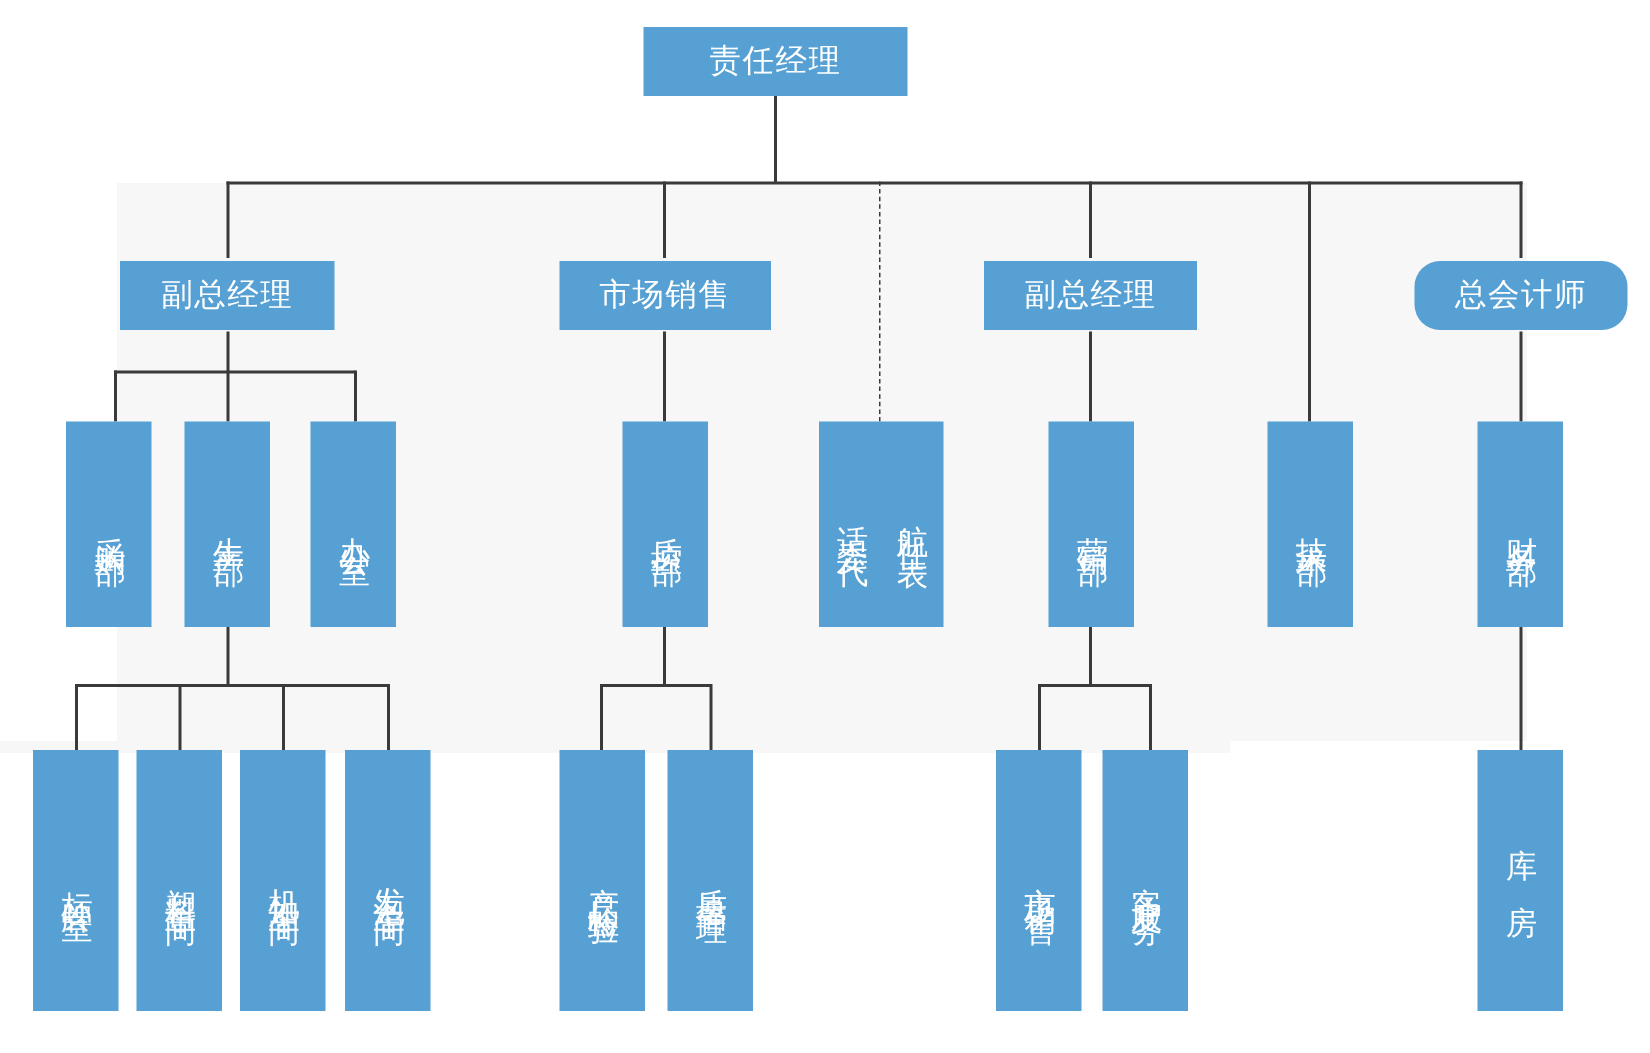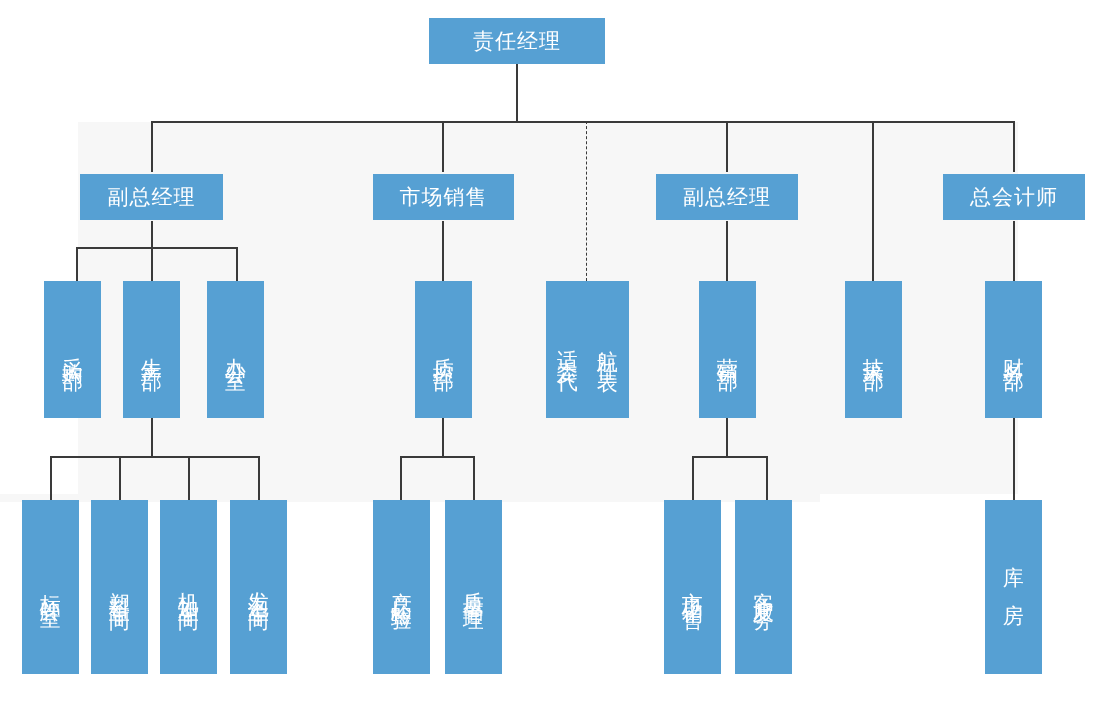--- a/index.html
+++ b/index.html
@@ -98,21 +98,21 @@
   <div class="ln vln" style="left:692px;top:456px;width:1.6px;height:44px;"></div>
   <div class="ln vln" style="left:766px;top:456px;width:1.6px;height:44px;"></div>
 
   <div class="ln vln" style="left:1013px;top:418px;width:1.6px;height:82px;"></div>
 
   <div class="node h" style="left:429px;top:18px;width:176px;height:46px;">责任经理</div>
 
   <div class="node h" style="left:80px;top:174px;width:143px;height:46px;">副总经理</div>
   <div class="node h" style="left:373px;top:174px;width:141px;height:46px;">市场销售</div>
   <div class="node h" style="left:656px;top:174px;width:142px;height:46px;">副总经理</div>
-  <div class="node h" style="left:943px;top:174px;width:142px;height:46px;">总会计师</div>
+  <div class="node h" style="left:943px;top:174px;width:142px;height:46px;border-radius:17px;">总会计师</div>
 
   <div class="node v" style="left:44px;top:281px;width:57px;height:137px;">采购部</div>
   <div class="node v" style="left:123px;top:281px;width:57px;height:137px;">生产部</div>
   <div class="node v" style="left:207px;top:281px;width:57px;height:137px;">办公室</div>
 
   <div class="node v" style="left:415px;top:281px;width:57px;height:137px;">质控部</div>
 
   <div class="node" style="left:546px;top:281px;width:83px;height:137px;
               display:flex;flex-direction:row-reverse;align-items:center;justify-content:center;gap:6px;">
     <span class="node v loose" style="position:static;background:none;height:123px;width:34px;letter-spacing:11px;">航任表</span>

